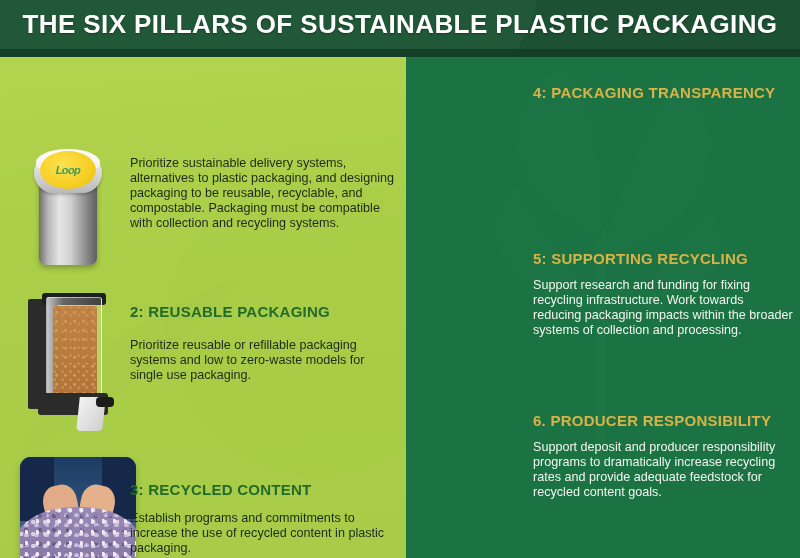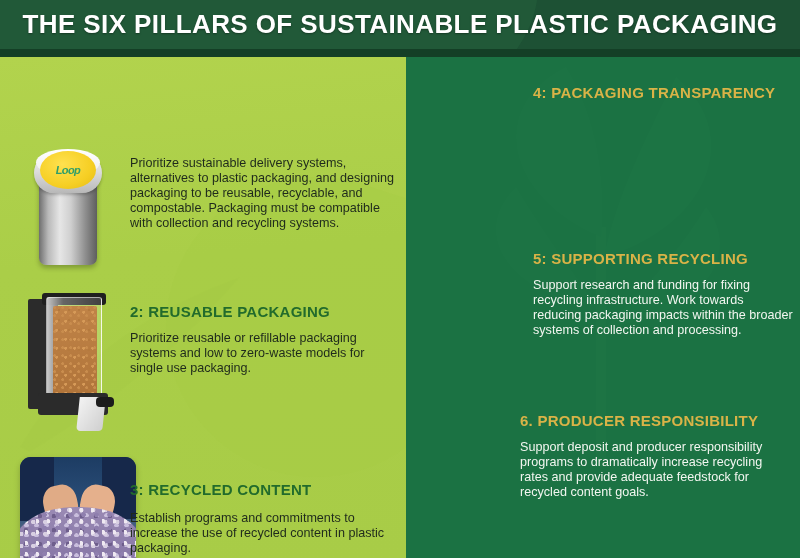--- a/index.html
+++ b/index.html
@@ -223,21 +223,21 @@
       <div class="disp-tube">
         <div class="disp-grain"></div>
       </div>
       <div class="disp-base"></div>
       <div class="disp-chute"></div>
       <div class="disp-knob"></div>
     </div>
 
     <div class="block" style="left:130px; top:246px; width:268px;">
       <div class="b-title">2: REUSABLE PACKAGING</div>
-      <div class="b-body" style="margin-top:11px;">Prioritize reusable or refillable packaging systems and low to zero-waste models for single use packaging.</div>
+      <div class="b-body" style="margin-top:18px;">Prioritize reusable or refillable packaging systems and low to zero-waste models for single use packaging.</div>
     </div>
 
     <div class="flake-wrap">
       <div class="flake-sleeve-l"></div>
       <div class="flake-sleeve-r"></div>
       <div class="flake-hand-l"></div>
       <div class="flake-hand-r"></div>
       <div class="flake-mid"></div>
       <div class="flake-pile"></div>
     </div>
@@ -260,19 +260,19 @@
 
     <div class="block" style="left:127px; top:27px; width:258px;">
       <div class="b-title">4: PACKAGING TRANSPARENCY</div>
     </div>
 
     <div class="block" style="left:127px; top:193px; width:262px;">
       <div class="b-title">5: SUPPORTING RECYCLING</div>
       <div class="b-body" style="margin-top:11px;">Support research and funding for fixing recycling infrastructure. Work towards reducing packaging impacts within the broader systems of collection and processing.</div>
     </div>
 
-    <div class="block" style="left:114px; top:355px; width:262px;">
+    <div class="block" style="left:127px; top:355px; width:262px;">
       <div class="b-title">6. PRODUCER RESPONSIBILITY</div>
       <div class="b-body" style="margin-top:11px;">Support deposit and producer responsibility programs to dramatically increase recycling rates and provide adequate feedstock for recycled content goals.</div>
     </div>
   </div>
 
 </div>
 
 </body></html>

